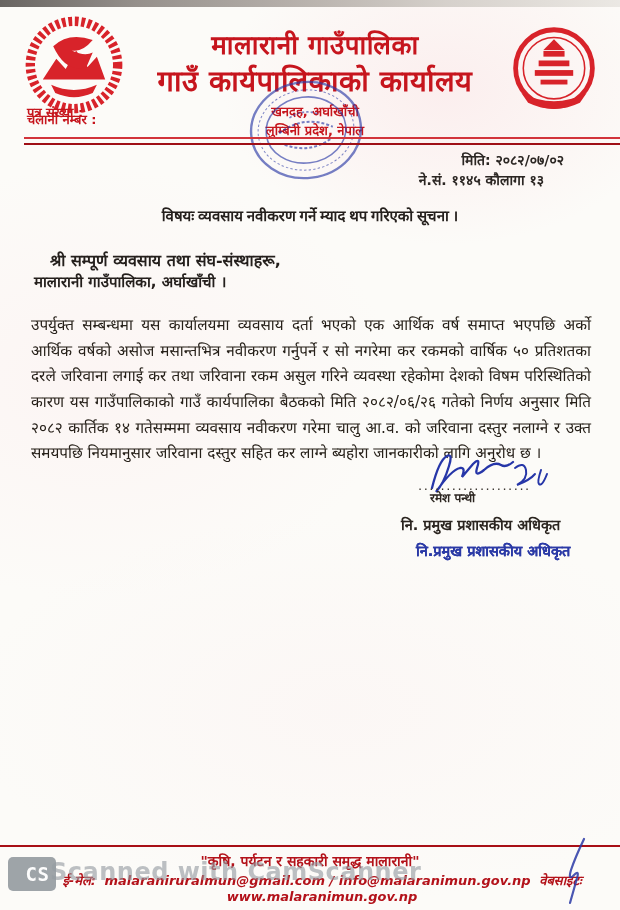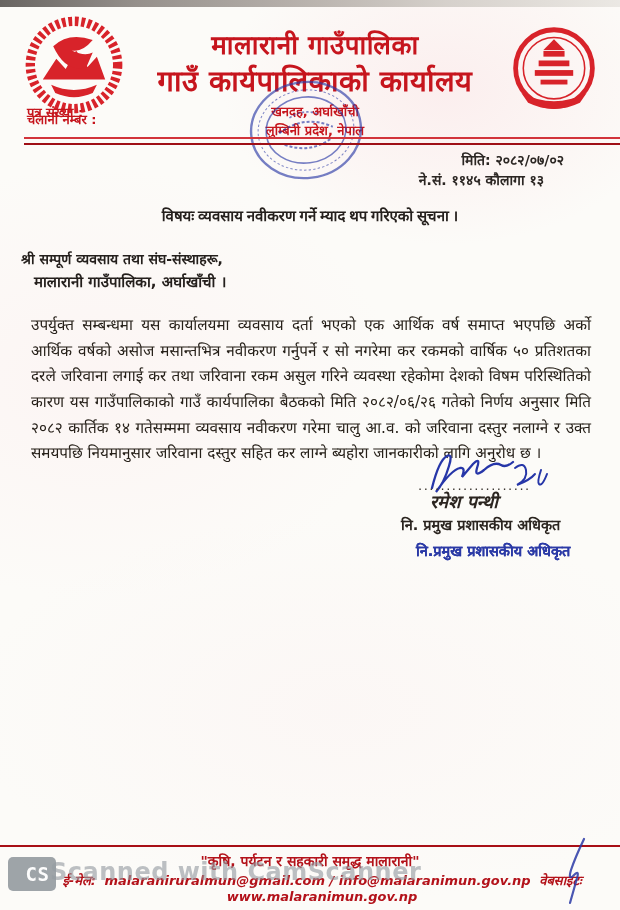--- a/index.html
+++ b/index.html
@@ -57,32 +57,32 @@
     border-top:2px solid #d2343b;border-bottom:2px solid #9f0f16;
   }
   
   .date-line{position:absolute;right:56px;top:150px;font-size:14px;font-weight:bold;color:#2b2623;}
   .ns-line{position:absolute;right:76px;top:170px;font-size:14px;font-weight:bold;color:#2b2623;}
   
   .subject{
     position:absolute;left:60px;top:205px;width:500px;
     text-align:center;font-size:15px;font-weight:bold;color:#241f1c;font-family:Liberation Serif, serif;
   }
-  .addr-to-1{position:absolute;left:21px;top:249px;font-size:14px;font-weight:600;color:#241f1c;}
+  .addr-to-1{position:absolute;left:50px;top:249px;font-size:16px;font-weight:600;color:#241f1c;}
   .addr-to-2{position:absolute;left:34px;top:271px;font-size:15px;font-weight:600;color:#241f1c;}
   
   .body-par{
     position:absolute;left:31px;top:313px;width:560px;
     font-size:15.3px;line-height:1.68;text-align:justify;
     font-weight:500;color:#262019;
   }
   
   .sig-scribble{position:absolute;left:412px;top:448px;width:150px;height:50px;}
   .sig-dots{position:absolute;left:418px;top:478px;font-size:13px;letter-spacing:1.5px;color:#3a342f;}
-  .sig-name{position:absolute;left:430px;top:489px;font-size:18px;font-weight:600;color:#2b2520;font-style:italic;}
+  .sig-name{position:absolute;left:430px;top:489px;font-size:12px;font-weight:600;color:#2b2520;}
   .sig-desig{position:absolute;left:401px;top:514px;font-size:14.5px;font-weight:600;color:#2b2520;}
   .sig-stamp{position:absolute;left:416px;top:540px;font-size:14.5px;font-weight:bold;color:#2b3aa6;
     text-shadow:0 0 .6px #2b3aa6;}
   
   .footer-rule{position:absolute;left:0;top:845px;width:620px;height:0;border-top:2.5px solid #a80f16;}
   .slogan{
     position:absolute;left:110px;top:851px;width:400px;
     text-align:center;font-size:14px;font-weight:bold;color:#b3121a;
   }
   .contact{

